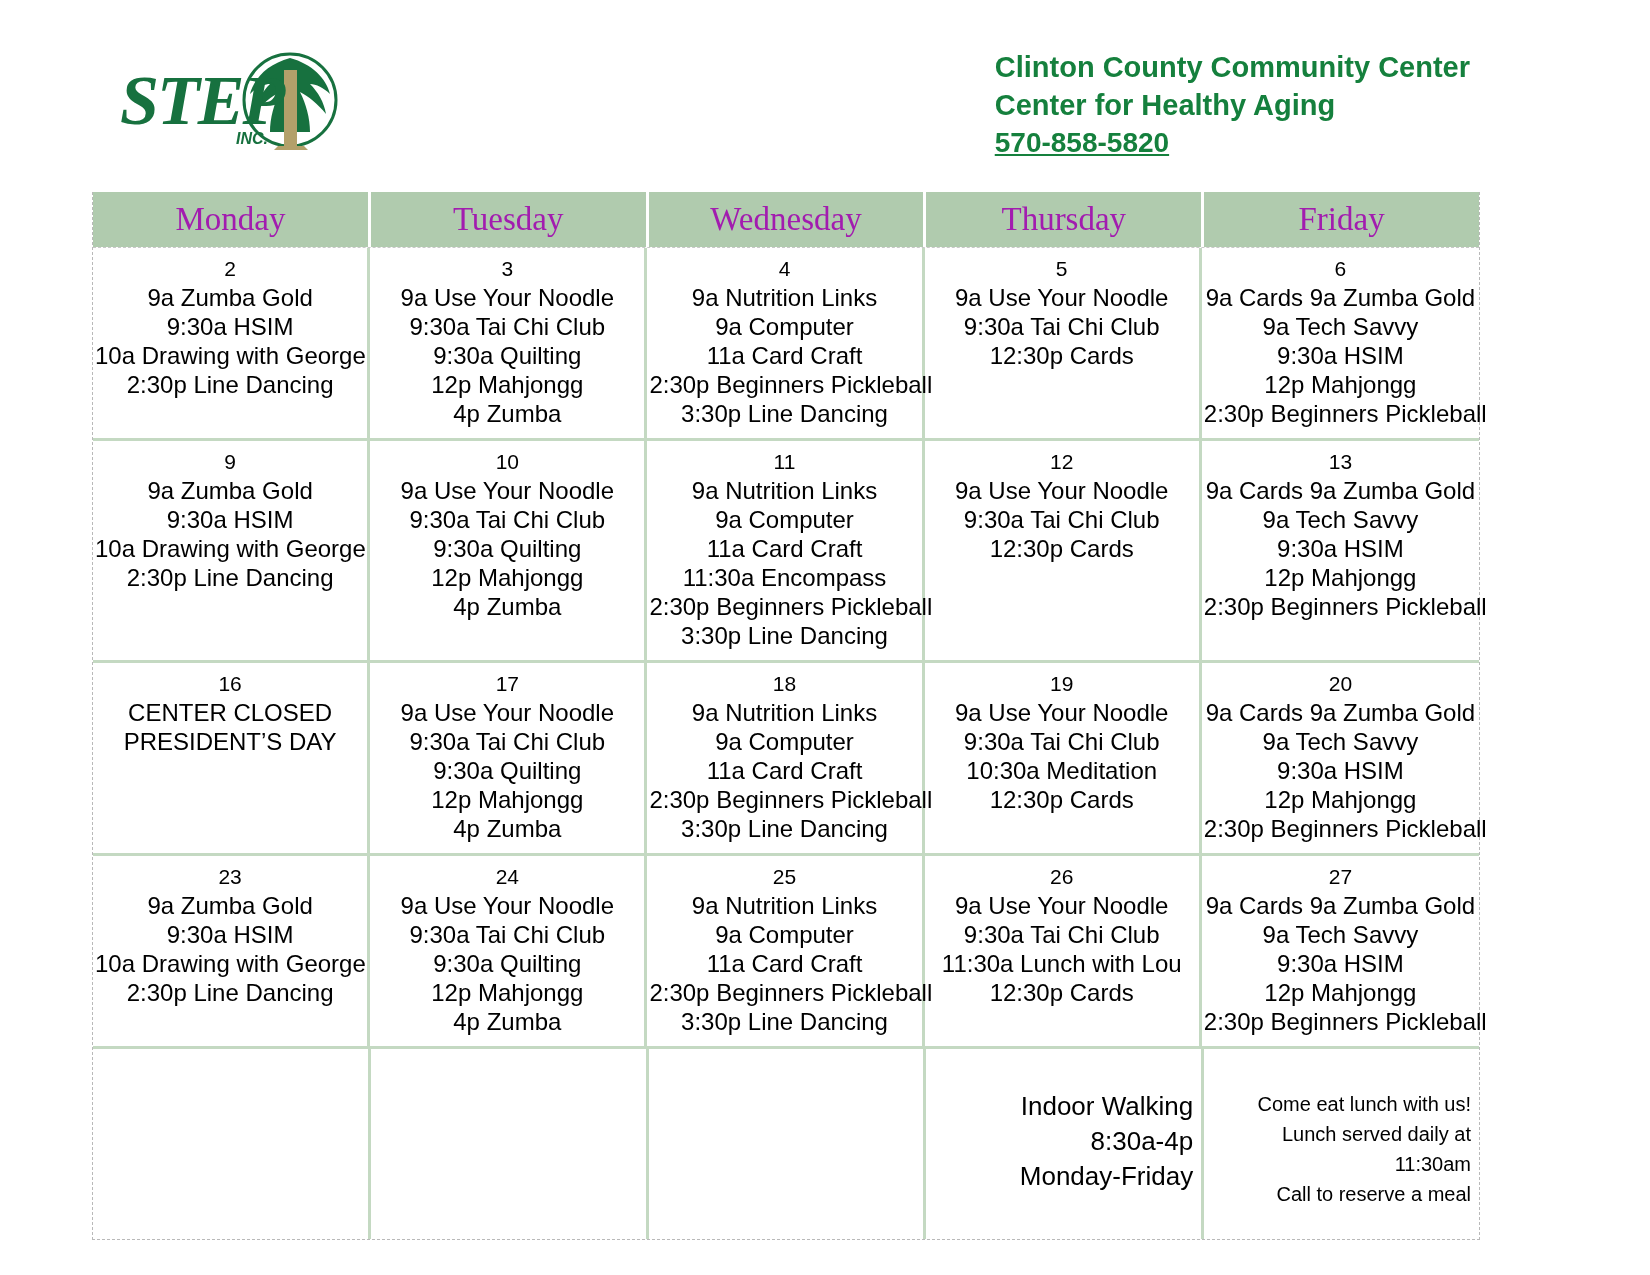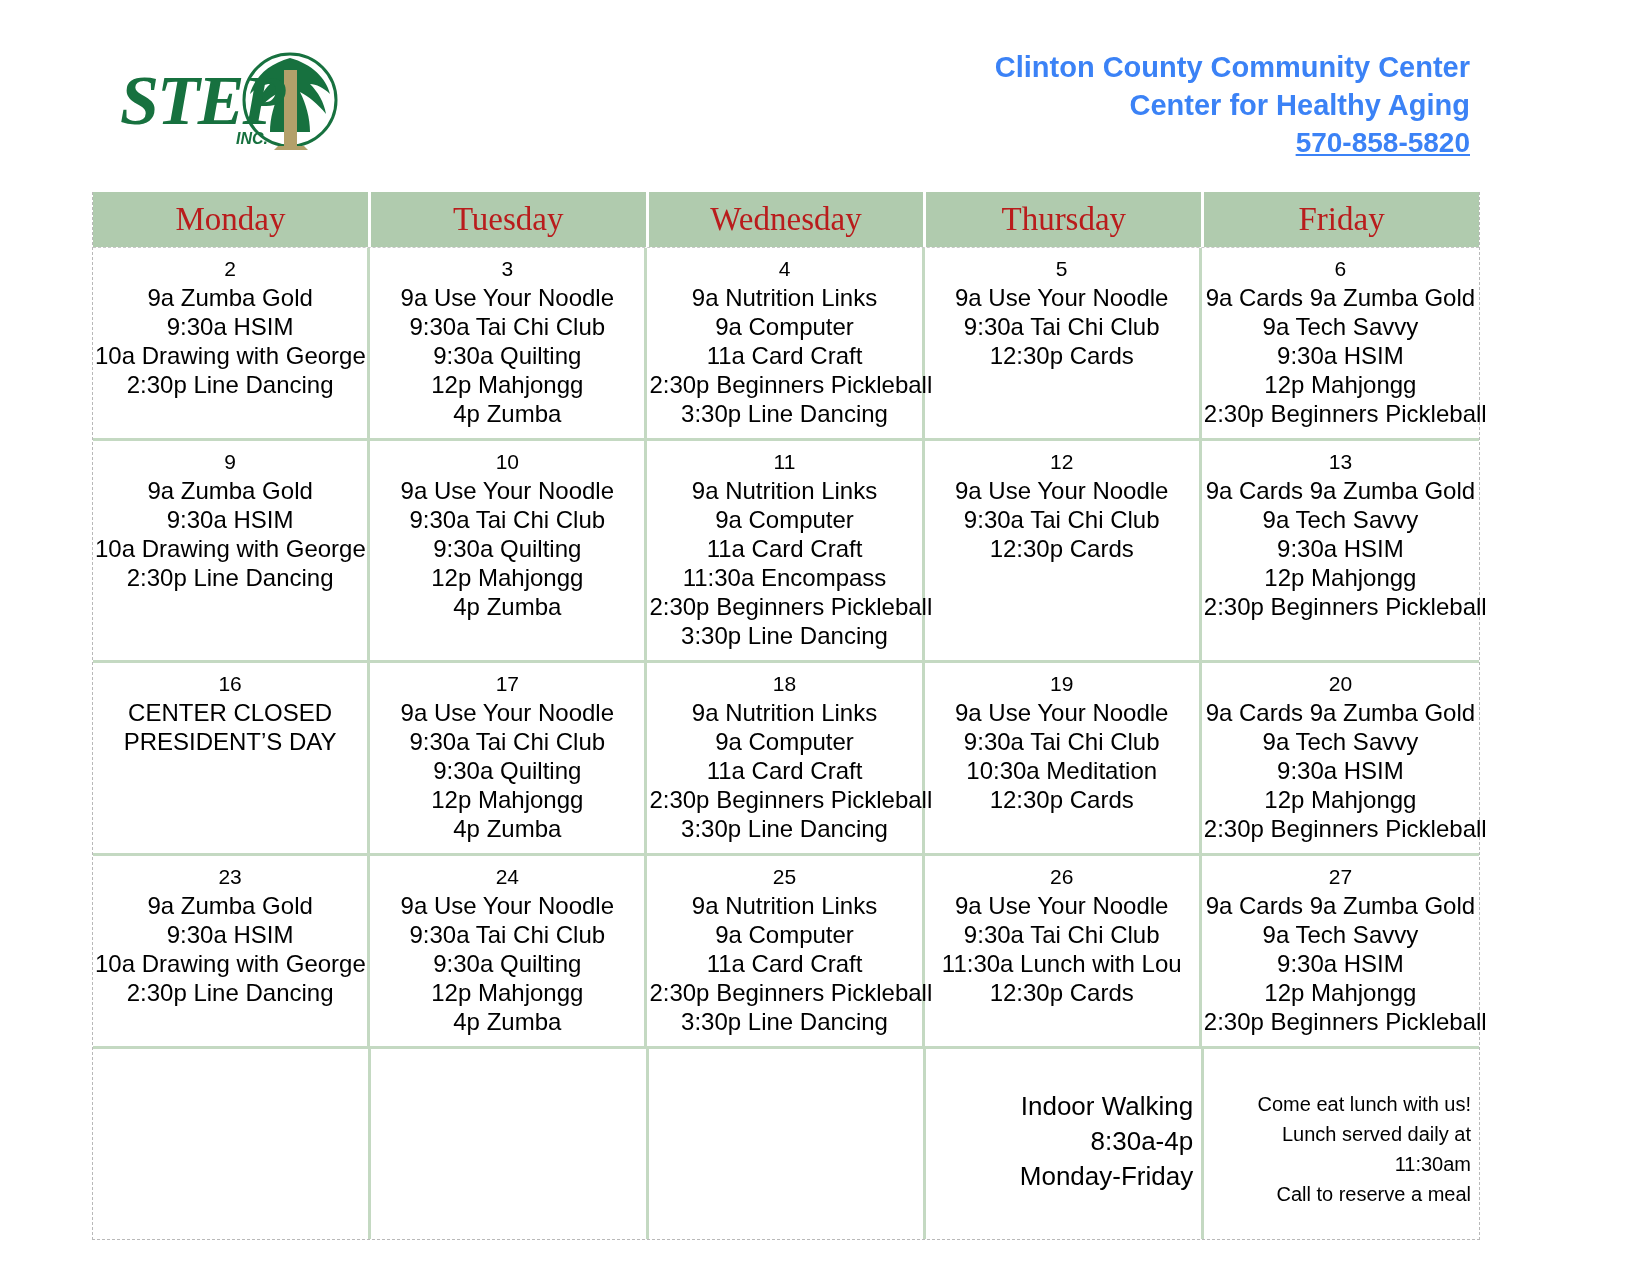--- a/index.html
+++ b/index.html
@@ -50,24 +50,23 @@
     color: #6a7053;
     letter-spacing: 0.5px;
     white-space: nowrap;
     line-height: 1;
   }
 
   .org-block {
     position: absolute;
     right: 180px;
     top: 48px;
-    text-align: right;
     font-family: "Liberation Sans", sans-serif;
     font-weight: bold;
-    color: #3b82f6;
+    color: #15803d;
   }
   .org-line1 { font-size: 29px; line-height: 38px; white-space: nowrap; }
   .org-line2 { font-size: 29px; line-height: 38px; white-space: nowrap; }
   .org-phone { font-size: 28px; line-height: 38px; white-space: nowrap; text-decoration: underline; }
 
   
   .calendar {
     position: absolute;
     left: 92px;
     top: 192px;
@@ -84,21 +83,21 @@
     height: 55px;
   }
   .dow-cell {
     flex: 1 1 0;
     display: flex;
     align-items: center;
     justify-content: center;
     font-family: "Liberation Serif", serif;
     font-size: 33px;
     font-weight: 400;
-    color: #b91c1c;
+    color: #a21caf;
     border-right: 3px solid #ffffff;
     box-sizing: border-box;
   }
   .dow-cell:last-child { border-right: none; }
 
   .week-row {
     display: flex;
     border-top: 3px solid #c4d9c2;
     min-height: 186px;
     background: #ffffff;

